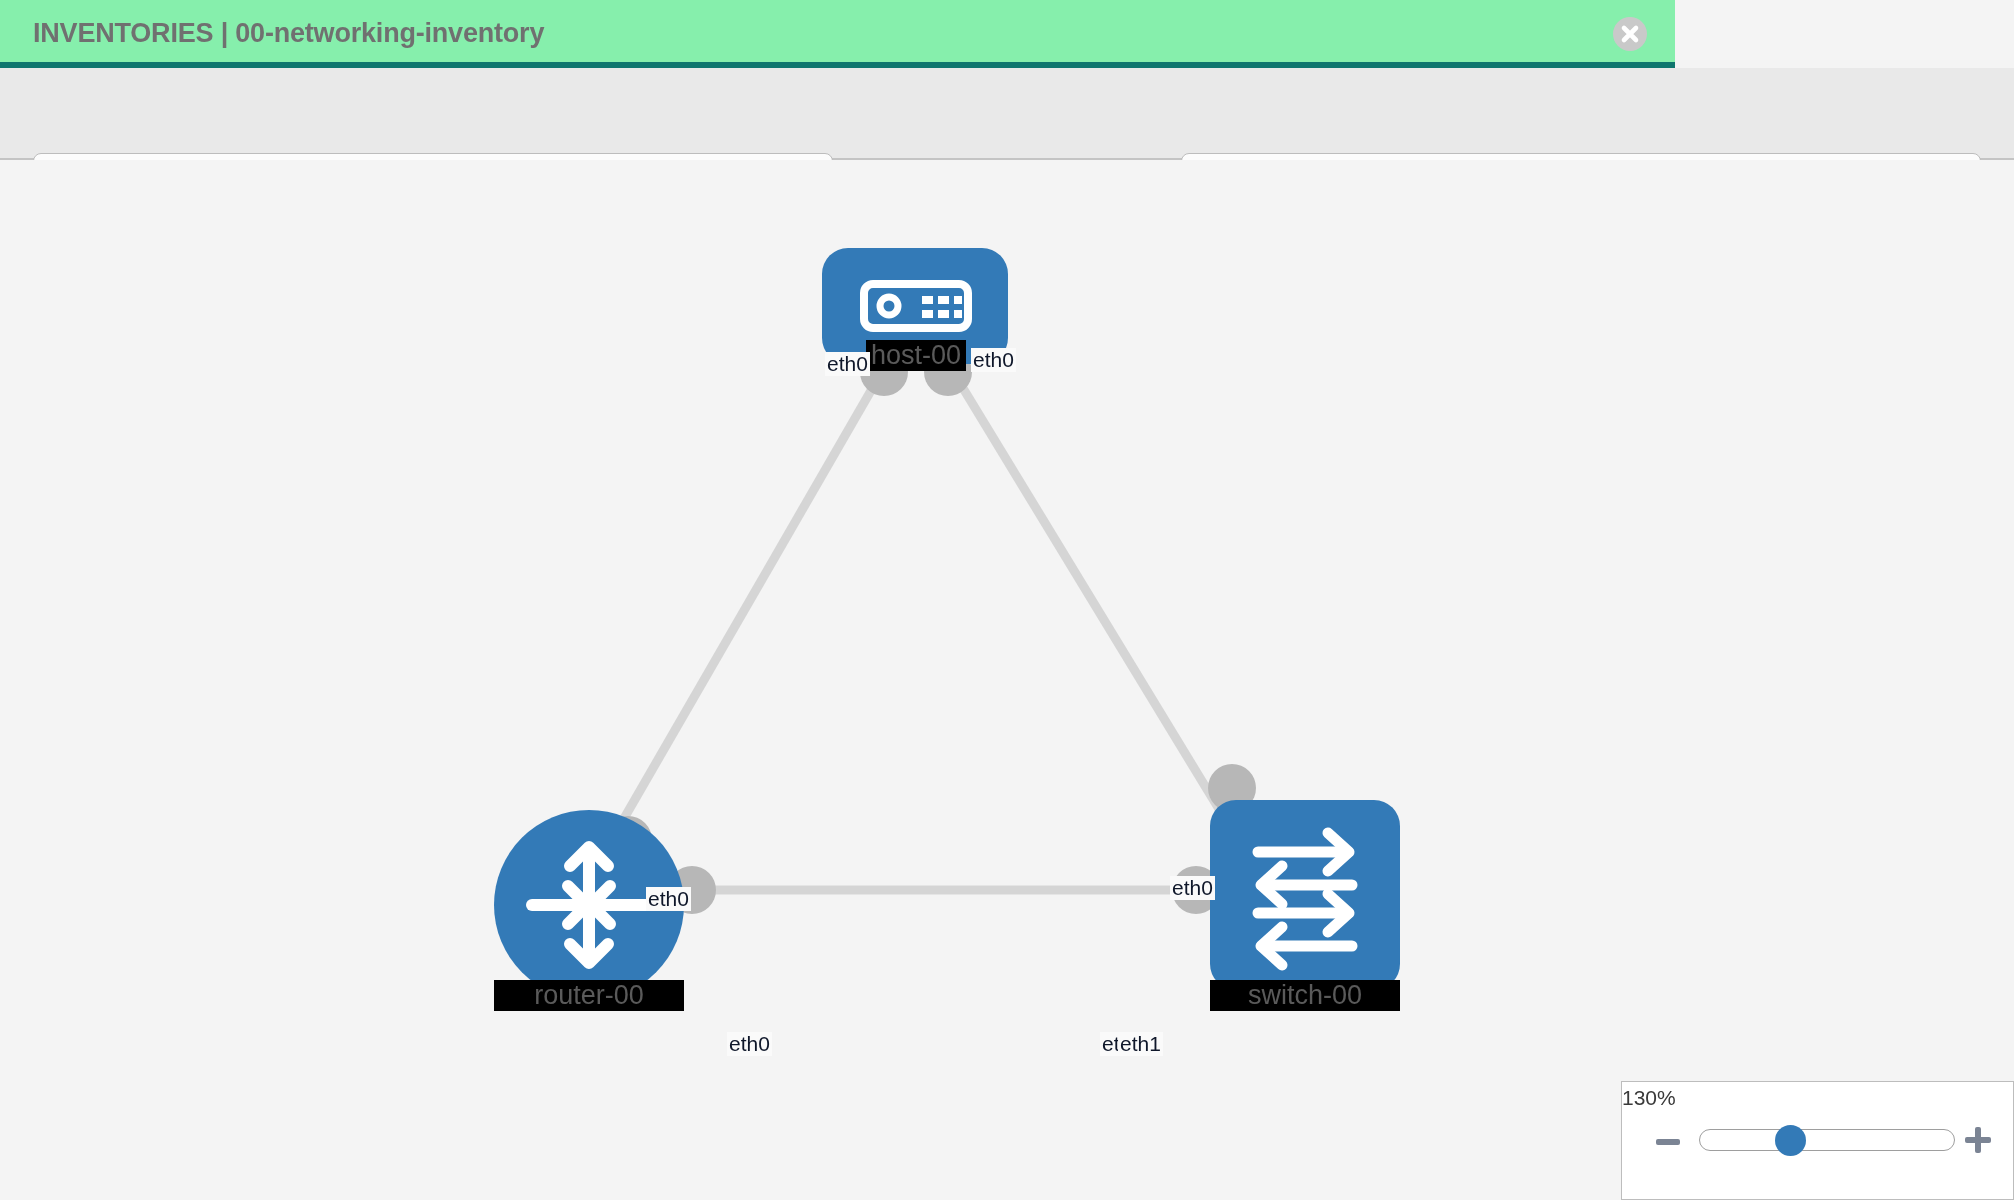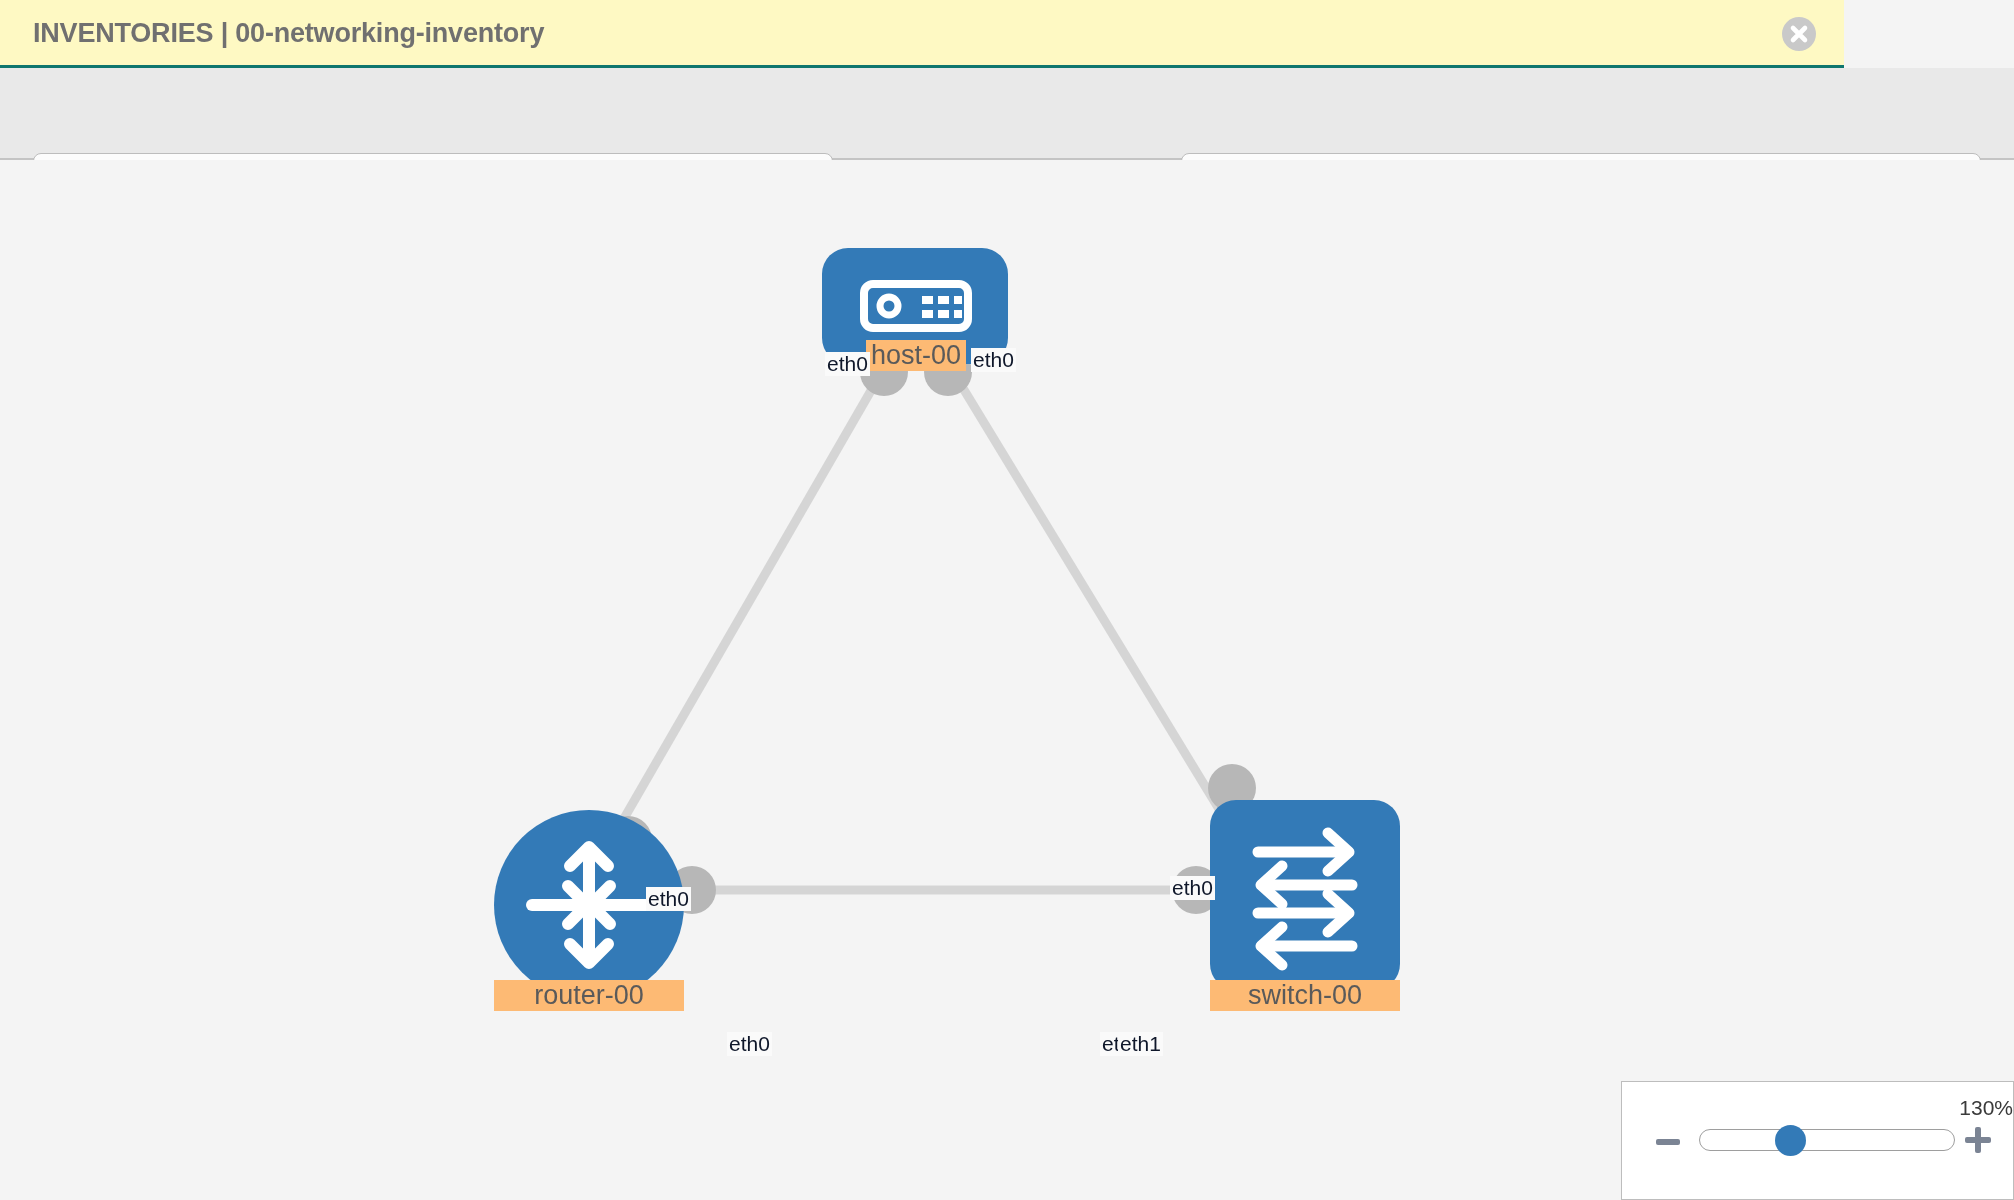--- a/index.html
+++ b/index.html
@@ -6,23 +6,23 @@
   html, body {
     width: 2014px; height: 1200px;
     font-family: "Liberation Sans", sans-serif;
     background: #f4f4f4;
     overflow: hidden;
   }
   #app { position: relative; width: 2014px; height: 1200px; background: #f4f4f4; }
 
   
   #header {
-    position: absolute; left: 0; top: 0; width: 1844px; height: 68px;
-    background: #fef9c3;
-    border-bottom: 3px solid #0f766e;
+    position: absolute; left: 0; top: 0; width: 1675px; height: 68px;
+    background: #86efac;
+    border-bottom: 6px solid #0f766e;
   }
   #page-title {
     position: absolute; left: 33px; top: 18px;
     font-size: 27px; font-weight: bold; color: #707070;
     letter-spacing: -0.2px; white-space: nowrap;
   }
   #close-btn {
     position: absolute; right: 28px; top: 17px;
     width: 34px; height: 34px; border-radius: 50%;
     background: #c9c9c9; cursor: pointer;
@@ -69,43 +69,43 @@
   }
   #topo-svg { position: absolute; left: 0; top: 0; }
 
   .node { position: absolute; background: #337ab7; }
   .node-rect   { border-radius: 26px; }
   .node-circle { border-radius: 50%; }
 
   .node-label {
     position: absolute;
     font-size: 27px; color: #5a5a5a;
-    background: #fdba74;
+    background: #000000;
     white-space: nowrap;
     text-align: center;
     padding: 0 2px;
   }
   .edge-label {
     position: absolute;
     font-size: 21px; color: #0f172a;
     background: #fafafa;
     white-space: nowrap;
     padding: 0 2px;
   }
 
   
   #zoom-panel {
     position: absolute; left: 1621px; top: 1081px;
     width: 393px; height: 119px;
     background: #ffffff;
     border: 1px solid #bdbdbd;
   }
   #zoom-value {
-    position: absolute; left: 0; right: 0; top: 14px;
-    text-align: right; font-size: 21px; color: #3a3a3a;
+    position: absolute; left: 0; right: 0; top: 4px;
+    text-align: left; font-size: 21px; color: #3a3a3a;
   }
   #zoom-minus {
     position: absolute; left: 34px; top: 57px;
     width: 24px; height: 6px; background: #7b8494; border-radius: 2px;
     cursor: pointer;
   }
   #zoom-plus {
     position: absolute; left: 343px; top: 45px;
     width: 26px; height: 26px; cursor: pointer;
   }

